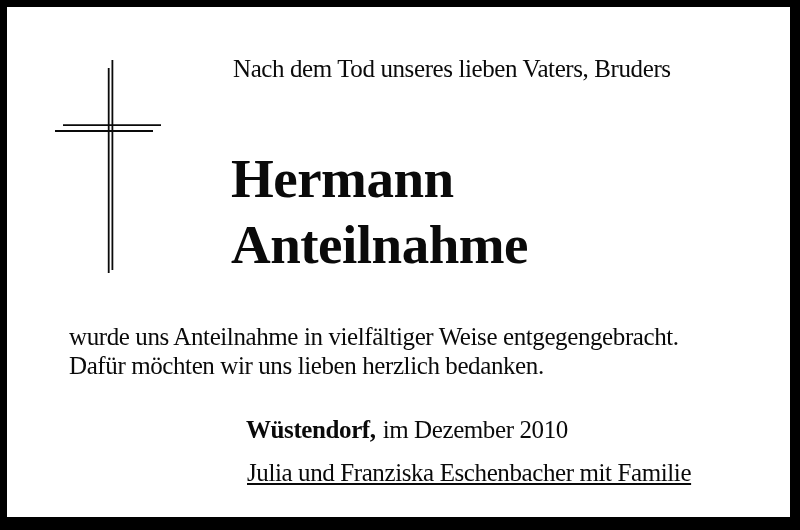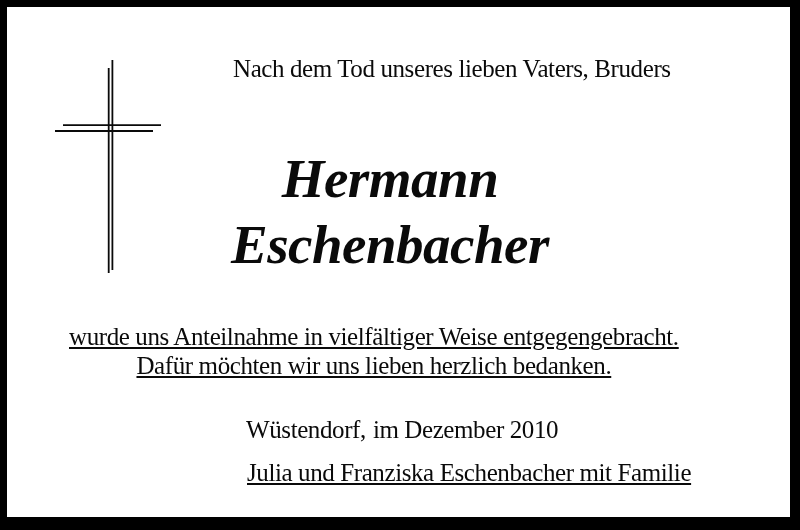--- a/index.html
+++ b/index.html
@@ -25,21 +25,20 @@
   .content {
     position: absolute;
     left: 0;
     top: 0;
     width: 800px;
     height: 530px;
     color: #0a0a0a;
   }
   .content div, .content span {
     white-space: nowrap;
-    text-align: center;
   }
   .cross-svg {
     position: absolute;
     left: 48px;
     top: 55px;
     width: 118px;
     height: 223px;
   }
   .intro {
     position: absolute;
@@ -50,41 +49,39 @@
     letter-spacing: -0.4px;
   }
   .name {
     position: absolute;
     left: 231px;
     top: 146px;
     font-size: 55px;
     line-height: 66px;
     font-weight: bold;
     letter-spacing: -0.5px;
-    font-style: italic;
   }
   .thanks {
     position: absolute;
     left: 69px;
     top: 322px;
     font-size: 25px;
     line-height: 29px;
     letter-spacing: -0.4px;
-    text-decoration: underline;
   }
   .placedate {
     position: absolute;
     left: 246px;
     top: 415px;
     font-size: 25px;
     line-height: 29px;
     letter-spacing: -0.4px;
   }
   .placedate .place {
-    font-weight: normal;
+    font-weight: bold;
   }
   .placedate .daterest {
     margin-left: 0.28em;
   }
   .family {
     position: absolute;
     left: 247px;
     top: 458px;
     font-size: 25px;
     line-height: 29px;
@@ -105,21 +102,21 @@
     <line x1="63" y1="125.2" x2="161" y2="125.2" stroke="#0a0a0a" stroke-width="1.8"></line>
     <line x1="55" y1="131" x2="153" y2="131" stroke="#0a0a0a" stroke-width="1.8"></line>
   </svg>
 
   <div class="intro">
     <div>Nach dem Tod unseres lieben Vaters, Bruders</div>
   </div>
 
   <div class="name">
     <div>Hermann</div>
-    <div>Eschenbacher</div>
+    <div>Anteilnahme</div>
   </div>
 
   <div class="thanks">
     <div>wurde uns Anteilnahme in vielfältiger Weise entgegengebracht.</div>
     <div>Dafür möchten wir uns lieben herzlich bedanken.</div>
   </div>
 
   <div class="placedate">
     <span class="place">Wüstendorf,</span><span class="daterest">im Dezember 2010</span>
   </div>

